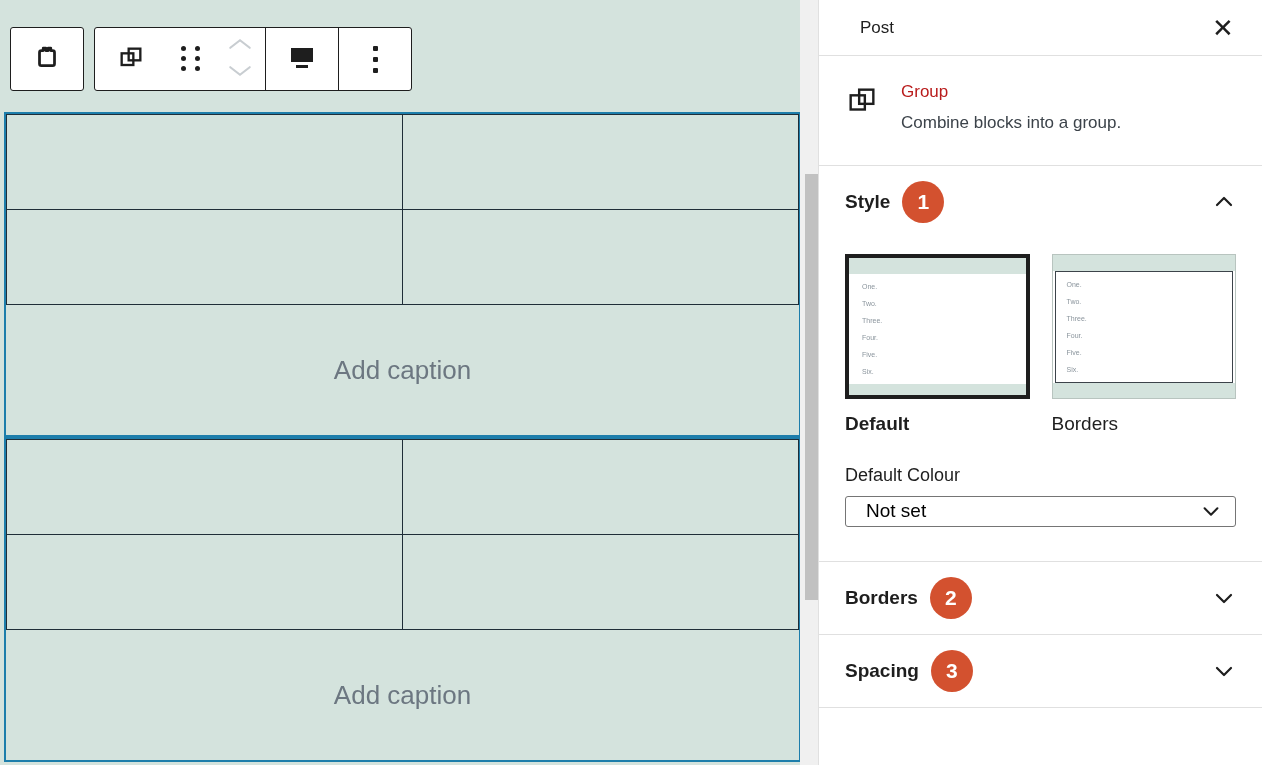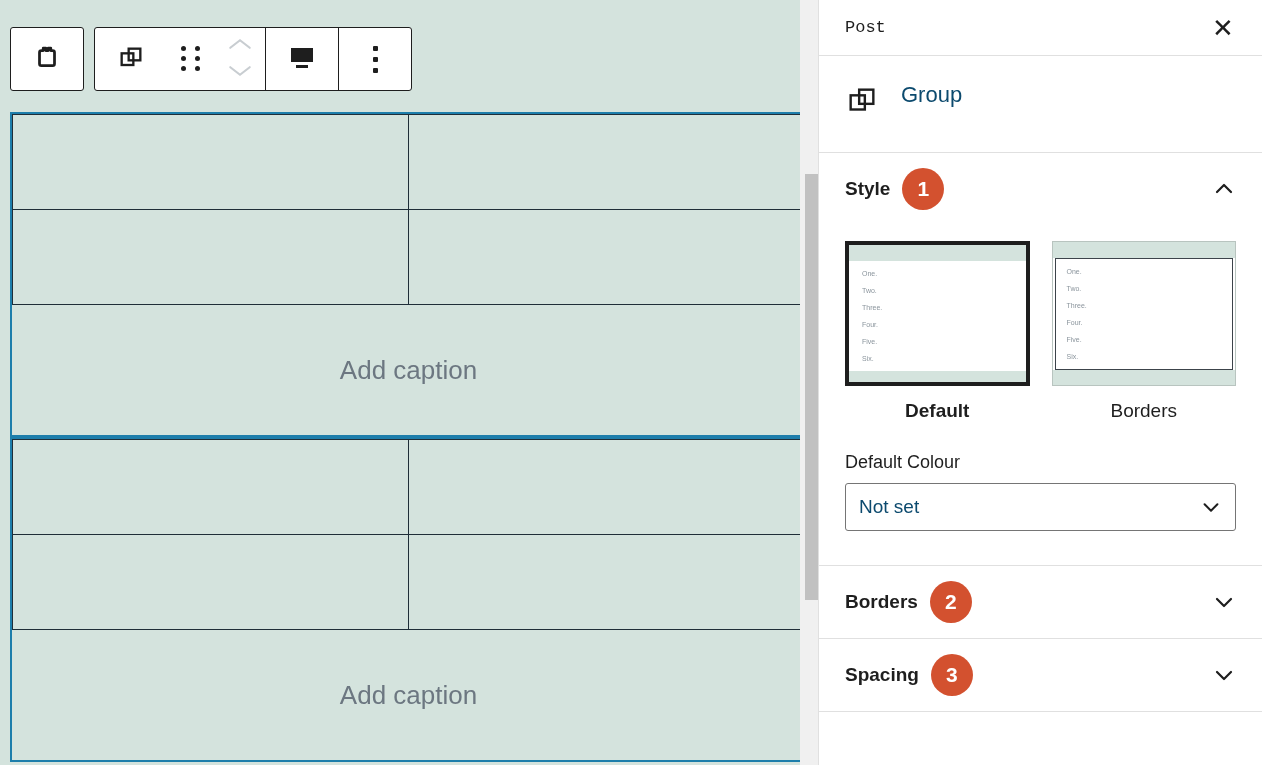--- a/index.html
+++ b/index.html
@@ -38,21 +38,21 @@
   .tb-btn.narrow { width: 48px; }
   .tb-btn.arrows { width: 50px; flex-direction: column; gap: 10px; }
 
   
   .dots6 { display: grid; grid-template-columns: 6px 6px; grid-template-rows: 6px 6px 6px; gap: 4px 8px; }
   .dots6 i { width: 5px; height: 5px; border-radius: 50%; background: #1e1e1e; display: block; }
   .dots3 { display: flex; flex-direction: column; gap: 6px; }
   .dots3 i { width: 5px; height: 5px; border-radius: 1px; background: #1e1e1e; display: block; }
 
   
-  .doc { position: absolute; left: 10px; top: 112px; width: 797px; }
+  .doc { position: absolute; left: 4px; top: 112px; width: 797px; }
   .group-block {
     border: 2px solid #1d7eab;
     background: #d4e3dd;
     margin-bottom: 0;
   }
   .group-block + .group-block { margin-top: 0; }
   .tbl {
     width: 100%;
     border-collapse: collapse;
     table-layout: fixed;
@@ -95,25 +95,25 @@
   }
   .sb-header {
     height: 56px; flex: 0 0 56px;
     display: flex; align-items: center;
     position: relative;
     border-bottom: 1px solid #e0e0e0;
   }
   .sb-tabs { display: flex; height: 100%; }
   .sb-tab {
     display: flex; align-items: center;
-    padding: 0 26px;
+    padding: 0 41px;
     font-size: 17px; color: #1e1e1e;
     background: none; border: none; cursor: pointer;
     position: relative; height: 100%;
-    font-family: Liberation Mono, monospace;
+    font-family: Liberation Sans, sans-serif;
   }
   .sb-tab.active { font-weight: bold; }
   .sb-tab.active::after {
     content: ""; position: absolute;
     left: 26px; right: 26px; bottom: 0;
     height: 4px; background: #0073aa;
   }
   .sb-close {
     position: absolute; right: 22px; top: 50%; transform: translateY(-50%);
     width: 34px; height: 34px;
@@ -122,21 +122,21 @@
     font-size: 26px; color: #1e1e1e; line-height: 1;
   }
 
   
   .sb-blockcard {
     padding: 26px 26px 30px 26px;
     display: flex; gap: 20px;
     border-bottom: 1px solid #e0e0e0;
   }
   .sb-blockcard .bc-icon { flex: 0 0 36px; padding-top: 2px; }
-  .bc-title { font-size: 22px; color: #0c4a6e; margin-bottom: 10px; }
+  .bc-title { font-size: 17px; color: #b91c1c; margin-bottom: 10px; }
   .bc-desc { font-size: 17px; color: #3c434a; line-height: 1.35; }
 
   
   .panel { border-bottom: 1px solid #e0e0e0; }
   .panel-head {
     height: 72px;
     display: flex; align-items: center;
     padding: 0 26px;
     cursor: pointer;
     position: relative;
@@ -169,34 +169,34 @@
     position: relative;
   }
   .preview.sel { border: 4px solid #1e1e1e; }
   .preview.unsel { border: 1px solid #b8c4bf; }
   .pv-band { height: 16px; background: #d4e3dd; }
   .pv-body { background: #ffffff; padding: 9px 13px; }
   .pv-body.bordered { border: 1px solid #3c434a; margin: 0 2px; padding: 9px 11px; }
   .pv-line { font-size: 7px; color: #8a949c; line-height: 1; margin-bottom: 10px; }
   .pv-line:last-child { margin-bottom: 0; }
   .style-label {
-    text-align: center; margin-top: 14px;
+    text-align: left; margin-top: 14px;
     font-size: 19px; color: #1e1e1e;
   }
   .style-label.selected { font-weight: bold; }
 
   
   .field-label { font-size: 18px; color: #1e1e1e; margin: 30px 0 10px 0; }
   .select-wrap { position: relative; }
   .select-box {
-    width: 100%; height: 48px;
+    width: 100%; height: 31px;
     border: 1px solid #757575; border-radius: 3px;
     background: #ffffff;
-    font-size: 19px; color: #0c4a6e;
-    padding: 0 44px 0 13px;
+    font-size: 19px; color: #000000;
+    padding: 0 44px 0 20px;
     display: flex; align-items: center;
     cursor: pointer;
   }
   .select-wrap .chev2 {
     position: absolute; right: 14px; top: 50%; transform: translateY(-50%);
     width: 22px; height: 22px; pointer-events: none;
   }
 </style>
 </head>
 <body>
@@ -323,20 +323,21 @@
 
     <div class="sb-blockcard">
       <div class="bc-icon">
         <svg width="34" height="34" viewBox="0 0 24 24">
           <rect x="4" y="8" width="10" height="10" fill="none" stroke="#1e1e1e" stroke-width="1.7"></rect>
           <rect x="10" y="4" width="10" height="10" fill="none" stroke="#1e1e1e" stroke-width="1.7"></rect>
         </svg>
       </div>
       <div>
         <div class="bc-title">Group</div>
+        <div class="bc-desc">Combine blocks into a group.</div>
       </div>
     </div>
 
     <div class="panel">
       <button class="panel-head">
         <span class="panel-title">Style</span>
         <span class="badge">1</span>
         <span class="chev">
           <svg width="24" height="24" viewBox="0 0 24 24">
             <path d="M5 15l7-7 7 7" fill="none" stroke="#1e1e1e" stroke-width="2.2" stroke-linecap="round" stroke-linejoin="round"></path>

